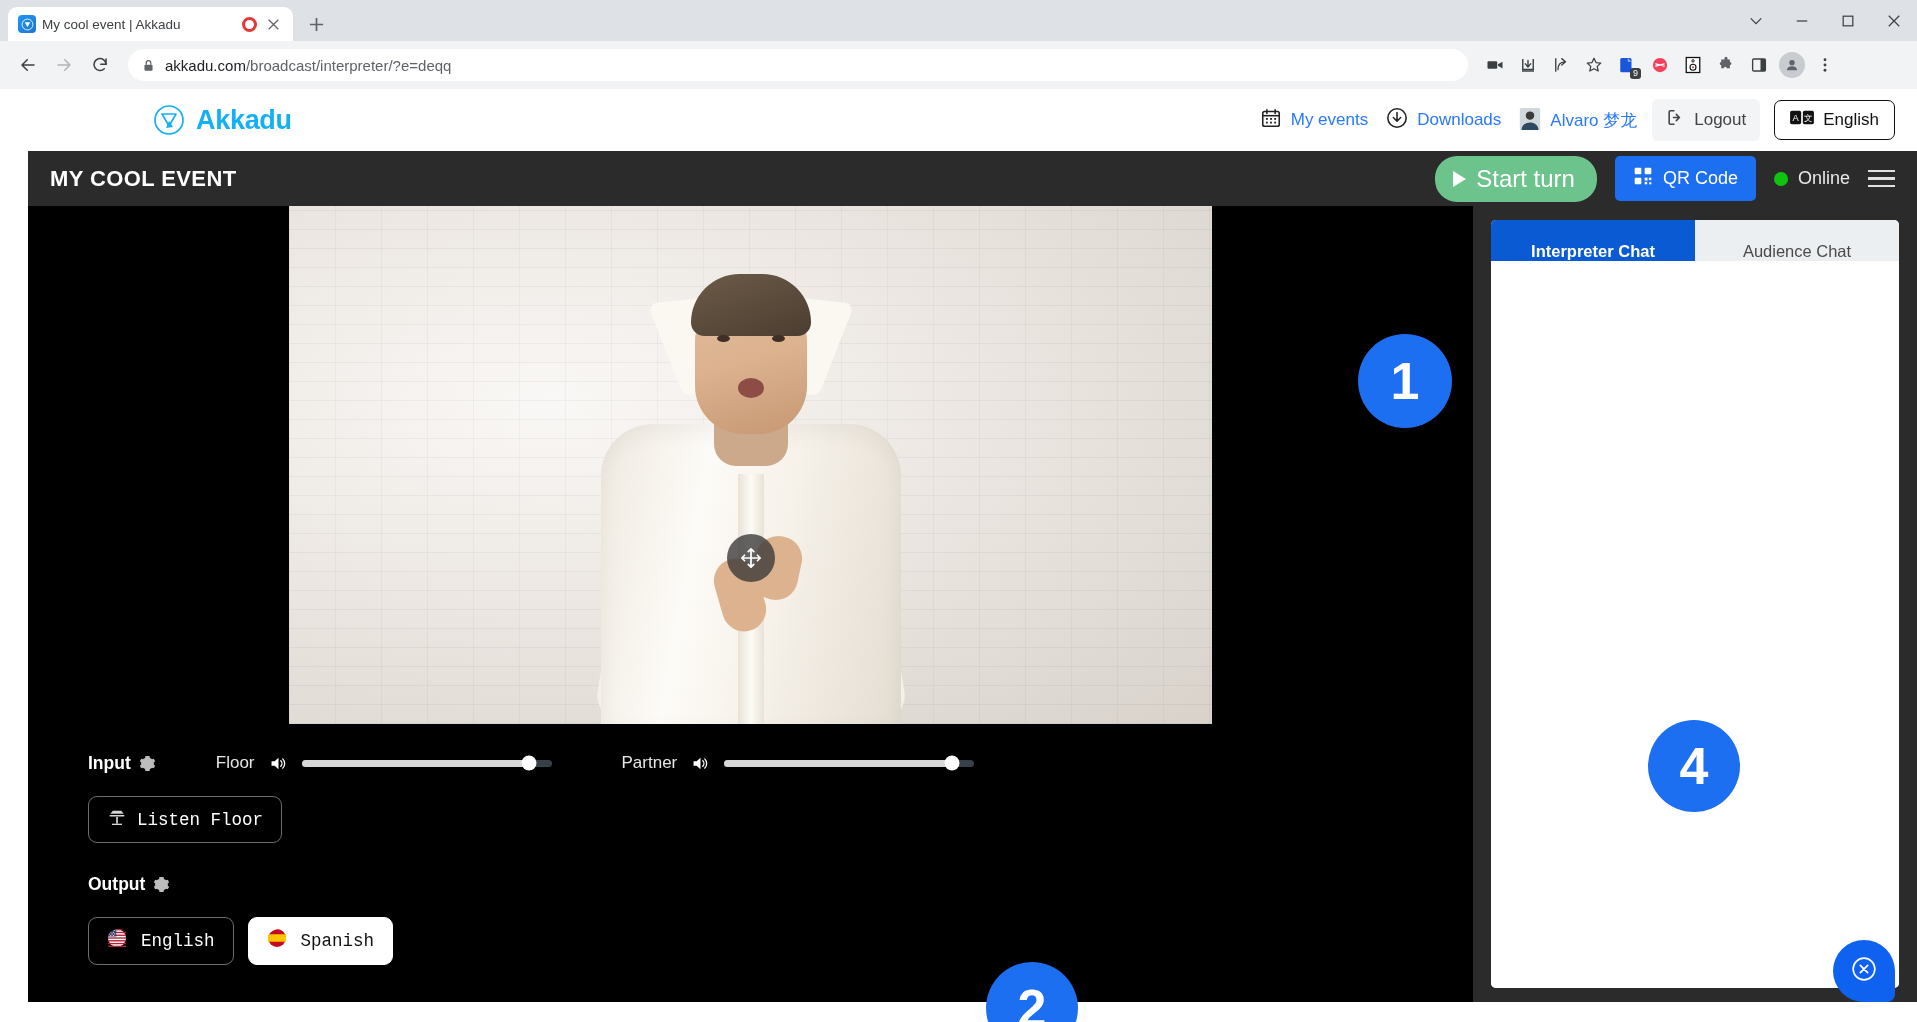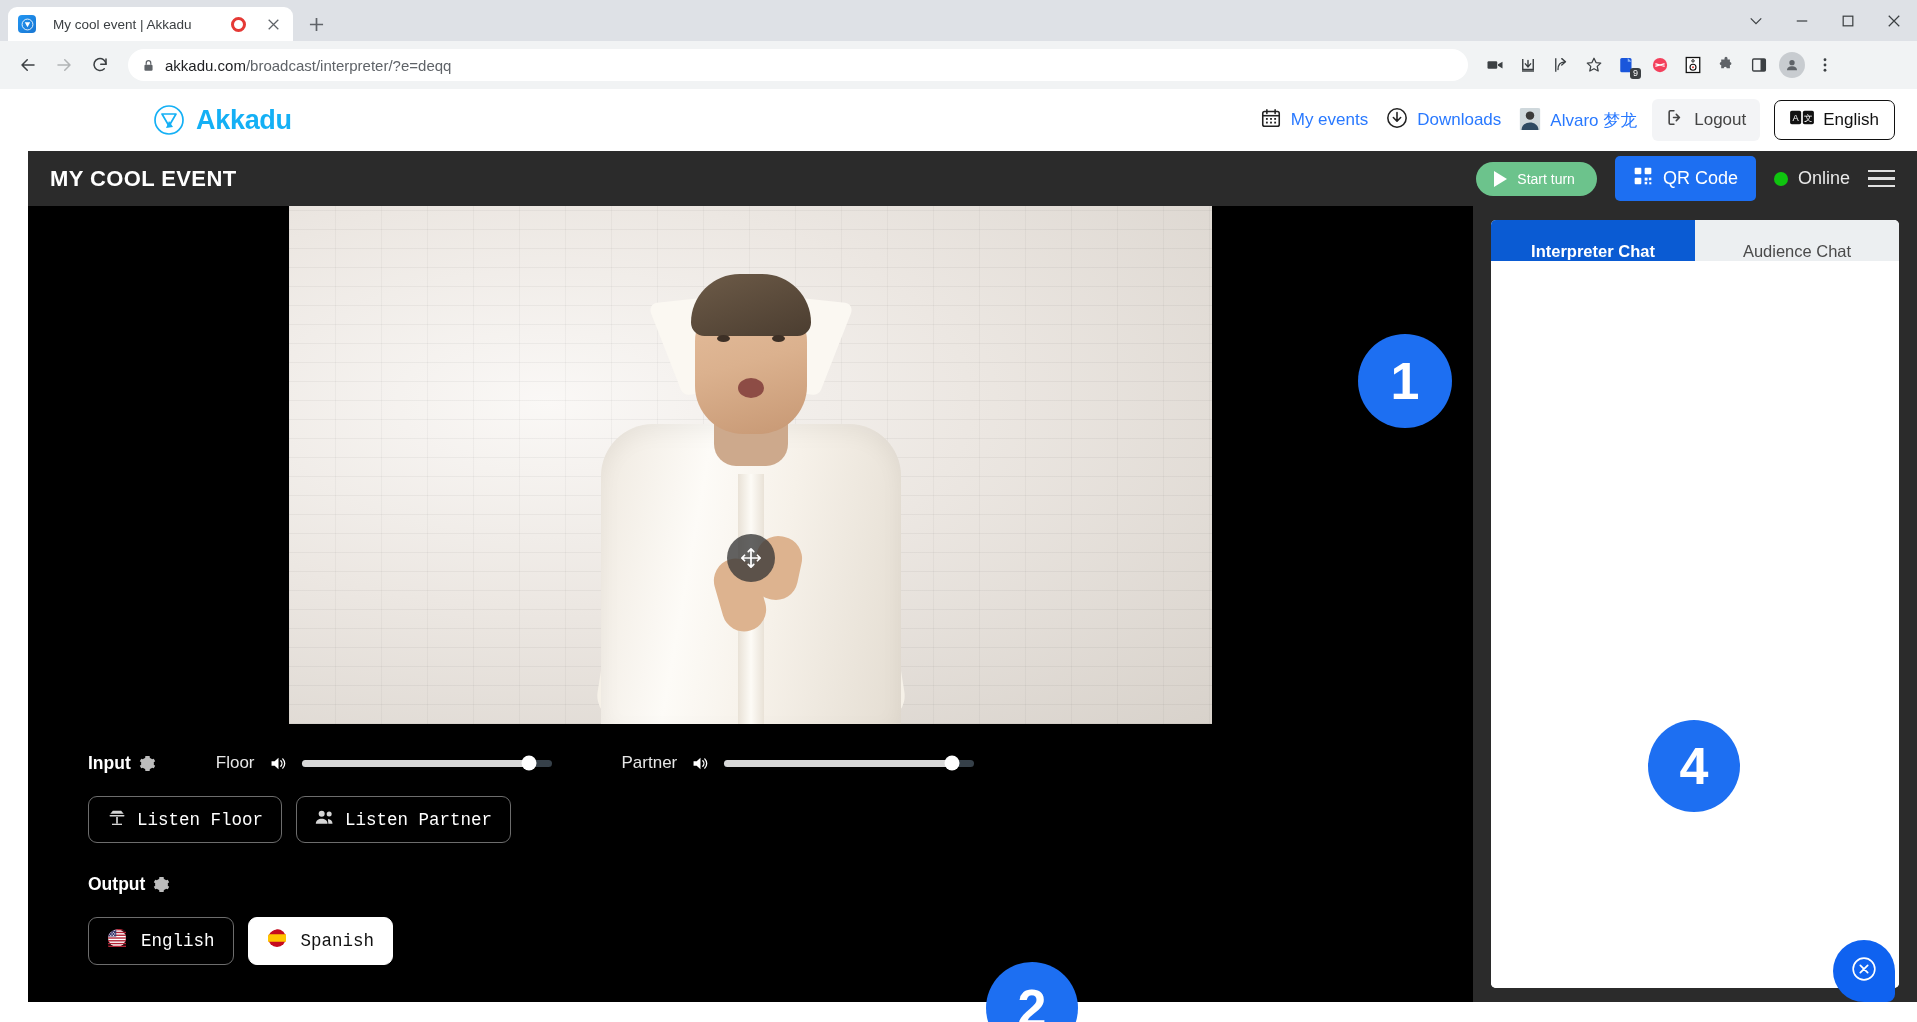--- a/index.html
+++ b/index.html
@@ -14,21 +14,21 @@
   
   .browser { width: 1917px; height: 1022px; display: flex; flex-direction: column; }
 
   .tabstrip {
     height: 41px; background: #dee1e6;
     display: flex; align-items: flex-end; padding-left: 8px; position: relative;
   }
   .tab {
     height: 34px; width: 285px; background: #ffffff;
     border-radius: 9px 9px 0 0; display: flex; align-items: center;
-    padding: 0 10px; gap: 17px; position: relative;
+    padding: 0 10px; gap: 6px; position: relative;
   }
   .tab-favicon {
     width: 18px; height: 18px; border-radius: 4px;
     background: linear-gradient(135deg,#2196f3,#1976d2);
     display: flex; align-items: center; justify-content: center; flex: 0 0 auto;
   }
   .tab-favicon svg { width: 13px; height: 13px; }
   .tab-title {
     font-size: 13.5px; color: #3c4043; white-space: nowrap;
     overflow: hidden; text-overflow: ellipsis; flex: 1;
@@ -111,21 +111,21 @@
   .event-title { font-size: 22px; font-weight: bold; color: #ffffff; letter-spacing: .4px; }
   .event-right { margin-left: auto; display: flex; align-items: center; gap: 18px; }
   .btn-startturn {
     display: flex; align-items: center; gap: 10px; background: #6cc38c;
     border-radius: 22px; padding: 9px 22px 9px 18px;
   }
   .btn-startturn .tri {
     width: 0; height: 0; border-left: 13px solid #fff;
     border-top: 8px solid transparent; border-bottom: 8px solid transparent;
   }
-  .btn-startturn span { font-size: 14px; color: #ffffff; }
+  .btn-startturn span { font-size: 24px; color: #ffffff; }
   .btn-qr {
     display: flex; align-items: center; gap: 10px; background: #1d6ff2;
     border-radius: 5px; padding: 10px 18px;
   }
   .btn-qr svg { width: 20px; height: 20px; }
   .btn-qr span { font-size: 18px; color: #ffffff; }
   .status-wrap { display: flex; align-items: center; gap: 10px; }
   .dot-online { width: 14px; height: 14px; border-radius: 50%; background: #0fc40f; }
   .status-txt { font-size: 18px; color: #e9e9e9; }
   .hamburger { display: flex; flex-direction: column; gap: 5px; padding: 4px 0; }
@@ -601,31 +601,20 @@
               <div class="pill">
                 <span>
                   <svg viewBox="0 0 24 20" fill="#d6d6d6">
                       <path d="M4 6h16l-3-3.5H7z"></path>
                       <rect x="3" y="7.5" width="18" height="2" rx="1"></rect>
                       <rect x="11" y="10" width="2" height="8"></rect>
                       <path d="M6 18h12v1.6H6z"></path>
                     </svg>
                 </span>
                 <span>Listen Floor</span>
-              </div>
-              <div class="pill">
-                <span>
-                  <svg viewBox="0 0 24 20" fill="#d6d6d6">
-                      <circle cx="8" cy="6" r="3.6"></circle>
-                      <circle cx="17" cy="6.5" r="3"></circle>
-                      <path d="M1 18c0-4 3.2-6 7-6s7 2 7 6z"></path>
-                      <path d="M15.5 12.5c3 .3 5.5 2.2 5.5 5.5h-5z"></path>
-                    </svg>
-                </span>
-                <span>Listen Partner</span>
               </div>
             </div>
 
             <div class="ctrl-row" style="margin-top:24px">
               <span class="ctrl-label">Output</span>
               <span class="gear">
                 <svg viewBox="0 0 24 24" fill="#bdbdbd">
                     <path d="M12 8.3a3.7 3.7 0 100 7.4 3.7 3.7 0 000-7.4zm9 3.7c0-.6-.05-1.2-.15-1.8l2-1.55-2-3.45-2.4.95a8.9 8.9 0 00-3.1-1.8L15 1.5H9l-.35 2.85a8.9 8.9 0 00-3.1 1.8l-2.4-.95-2 3.45 2 1.55a9.6 9.6 0 000 3.6l-2 1.55 2 3.45 2.4-.95a8.9 8.9 0 003.1 1.8L9 22.5h6l.35-2.85a8.9 8.9 0 003.1-1.8l2.4.95 2-3.45-2-1.55c.1-.6.15-1.2.15-1.8z"></path>
                   </svg>
               </span>

